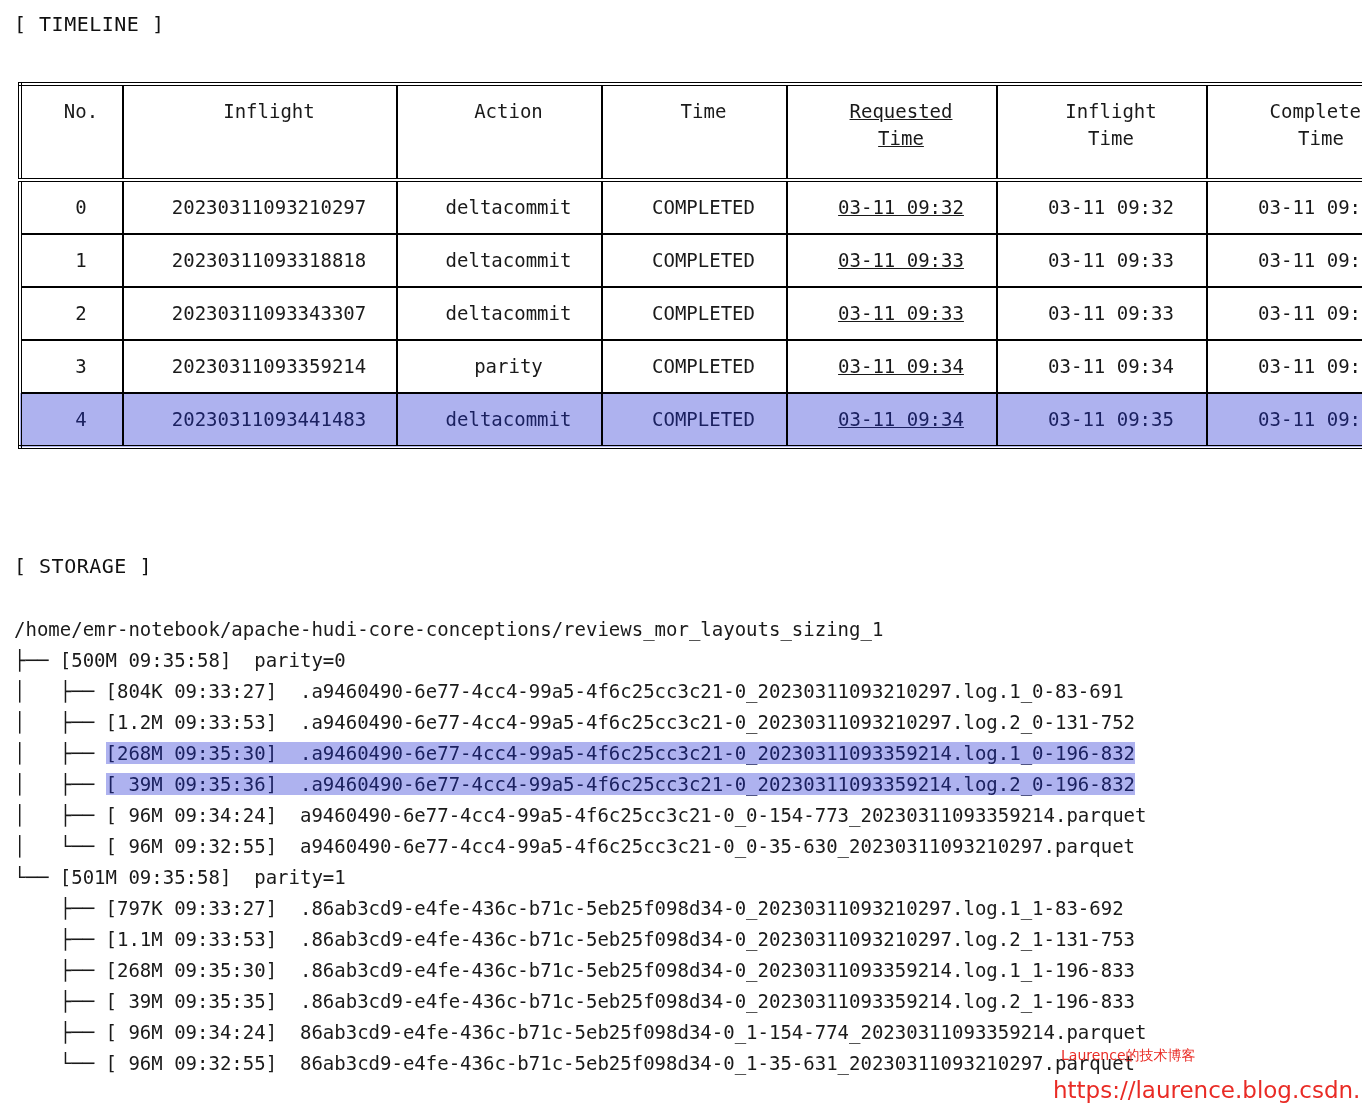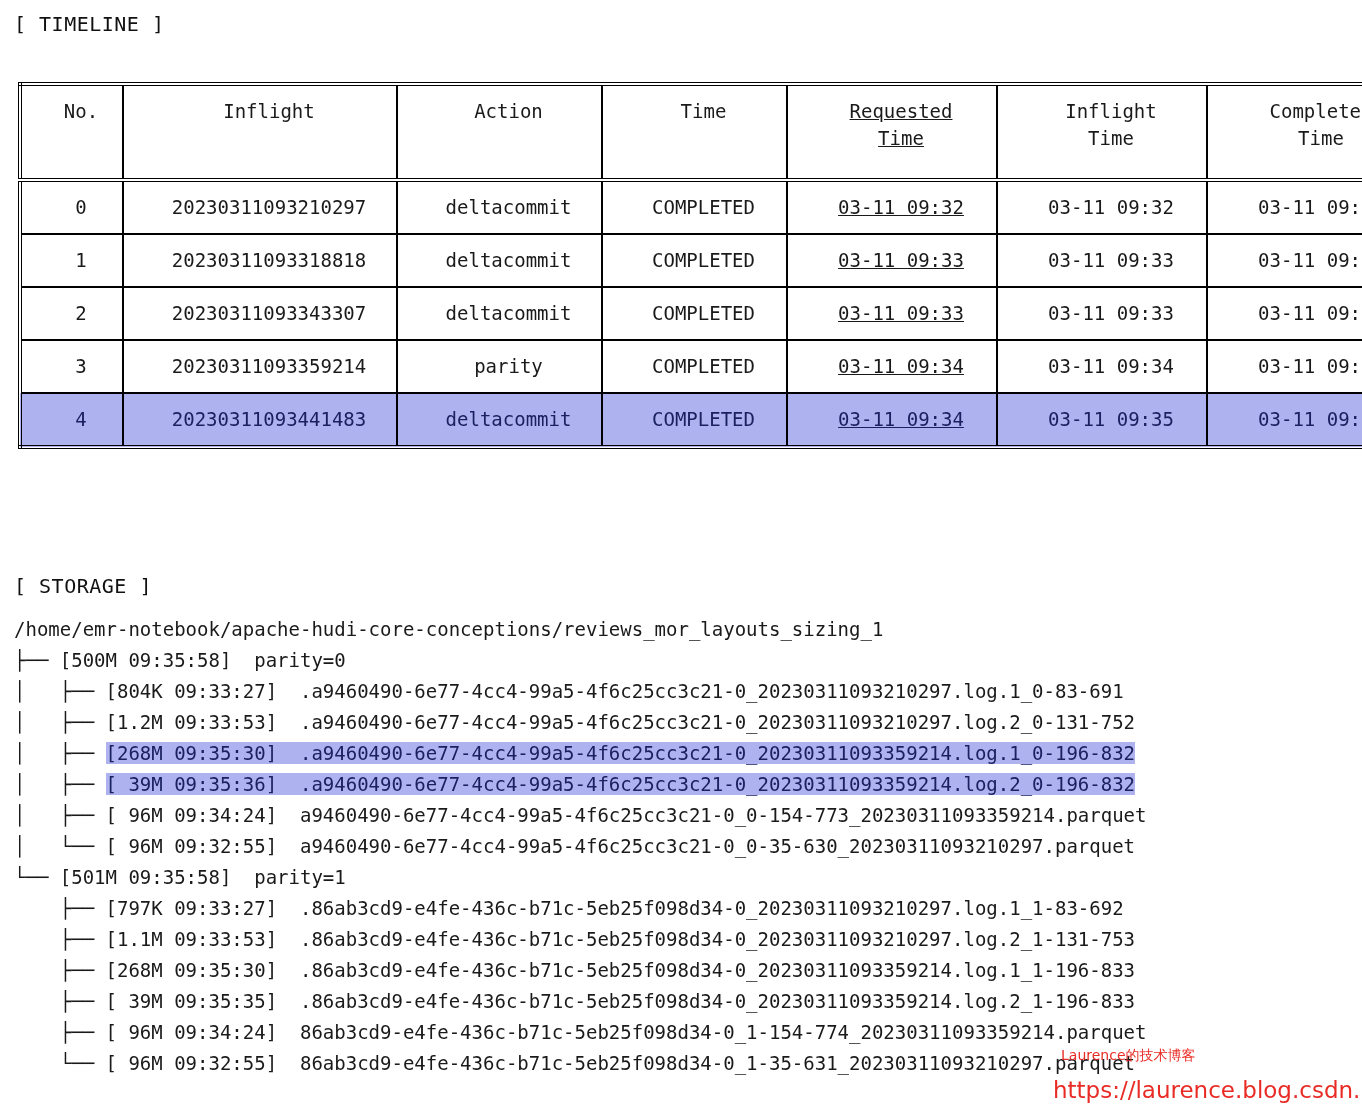--- a/index.html
+++ b/index.html
@@ -26,21 +26,21 @@
 
   
   .section-head {
     font-size: 20px;
     letter-spacing: 0.5px;
     color: #111;
     position: absolute;
     white-space: pre;
   }
   #timeline-head { left: 14px; top: 12px; }
-  #storage-head  { left: 14px; top: 554px; margin-top: 20px; }
+  #storage-head  { left: 14px; top: 554px; }
 
   
   .table-wrap {
     position: absolute;
     left: 18px;
     top: 82px;
     width: 1266px;
   }
   table.timeline {
     border-collapse: collapse;

